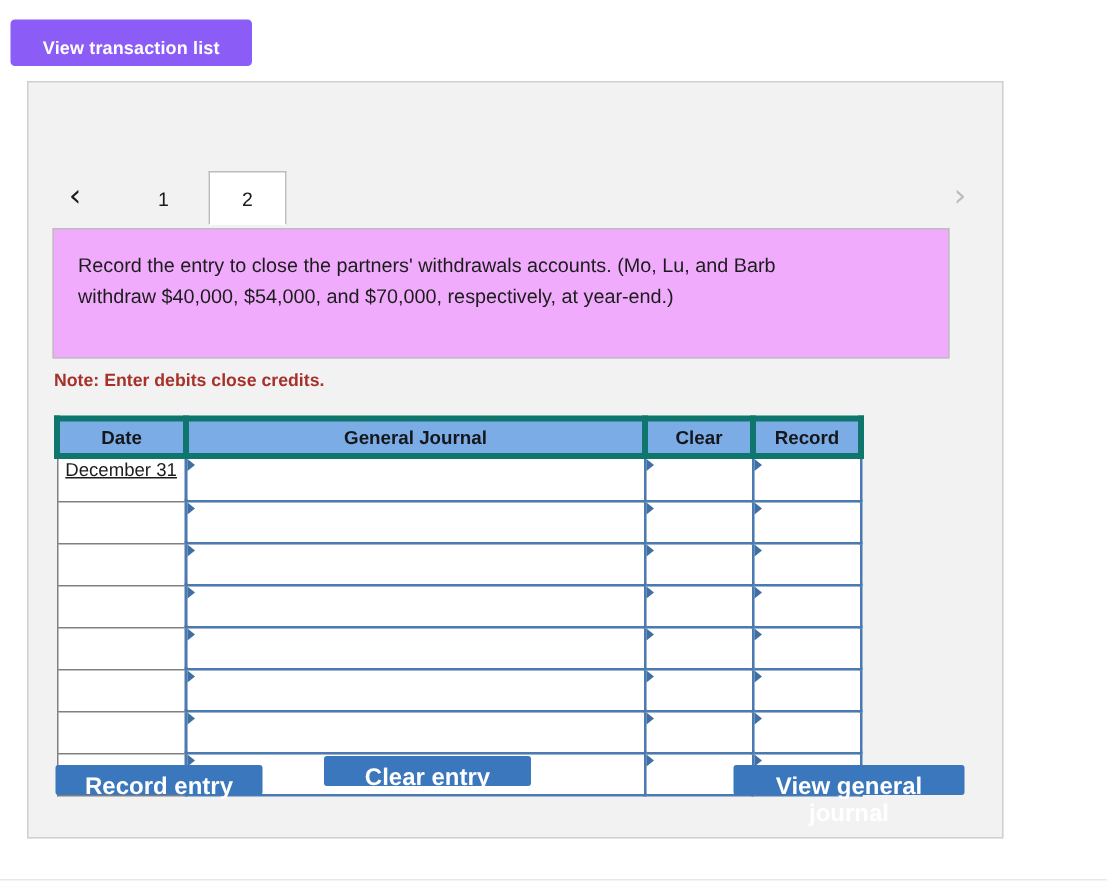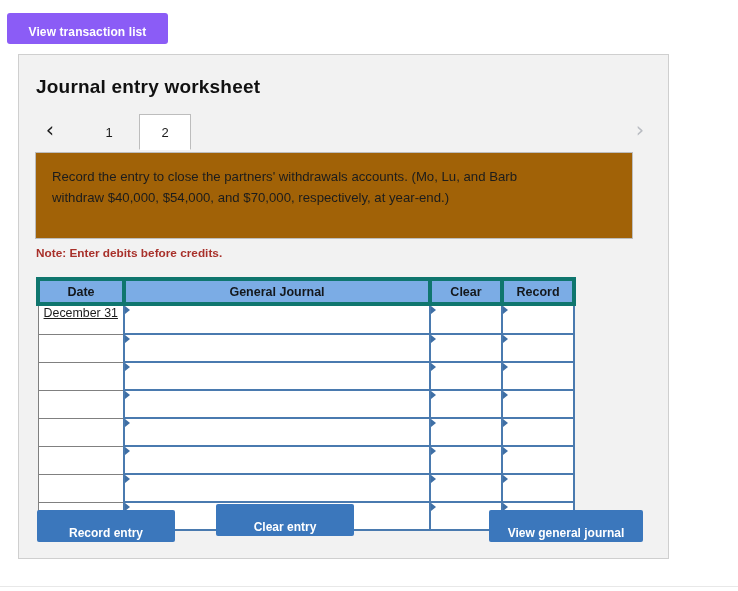--- a/index.html
+++ b/index.html
@@ -108,21 +108,21 @@
   .tab-2 { left: 104px; }
 
   
   .instruction-box {
     position: absolute;
     left: 16px;
     top: 97px;
     width: 598px;
     height: 87px;
     box-sizing: border-box;
-    background: #a16207;
+    background: #f0abfc;
     border: 1px solid #bdbdbd;
     padding: 13px 16px 0 16px;
   }
   .instruction-text {
     font-size: 13.2px;
     color: #1c1c1c;
     line-height: 21px;
     max-width: 520px;
   }
 
@@ -204,24 +204,24 @@
 
   
   .btn {
     position: absolute;
     height: 20px;
     background: #3b77bc;
     color: #ffffff;
     border: none;
     border-radius: 2px;
     font-family: "Liberation Sans", sans-serif;
-    font-size: 12px;
+    font-size: 16px;
     font-weight: bold;
     cursor: pointer;
-    padding: 16px;
+    padding: 6px;
   }
   .btn-record  { left: 18px;  top: 455px; width: 138px; }
   .btn-clear   { left: 197px; top: 449px; width: 138px; }
   .btn-viewgj  { left: 470px; top: 455px; width: 154px; }
 
   
   .footer-rule {
     position: absolute;
     left: 0;
     top: 586px;
@@ -232,34 +232,33 @@
 </style>
 </head>
 <body>
 
 <div id="page">
 
   <button class="view-transaction-btn">View transaction list</button>
 
   <div class="panel">
 
-    <div class="panel-title">Journal entry worksheet</div>
 
     <div class="tabstrip">
       <div class="chev chev-prev">‹</div>
       <div class="tab tab-1">1</div>
       <div class="tab tab-2 active">2</div>
       <div class="chev chev-next">›</div>
     </div>
 
     <div class="instruction-box">
       <div class="instruction-text">Record the entry to close the partners' withdrawals accounts. (Mo, Lu, and Barb withdraw $40,000, $54,000, and $70,000, respectively, at year-end.)</div>
     </div>
 
-    <div class="note">Note: Enter debits before credits.</div>
+    <div class="note">Note: Enter debits close credits.</div>
 
     <table class="jtable">
       <colgroup>
         <col class="col-date">
         <col class="col-journal">
         <col class="col-debit">
         <col class="col-credit">
       </colgroup>
       <thead>
         <tr>

